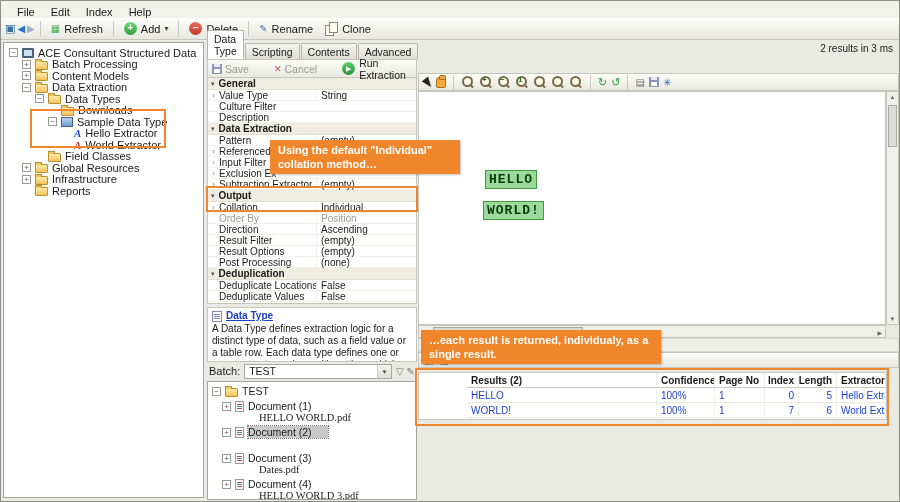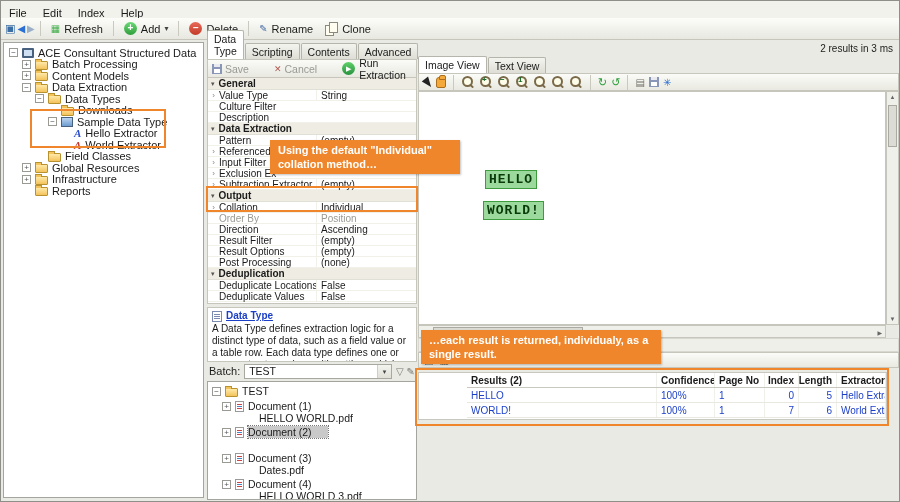--- a/index.html
+++ b/index.html
@@ -2,21 +2,21 @@
 <html><head>
 <meta charset="utf-8">
 <style>
   * { margin:0; padding:0; box-sizing:border-box; }
   html,body { width:900px; height:502px; overflow:hidden; }
   body { font-family:"Liberation Sans","DejaVu Sans",sans-serif; font-size:11px; color:#1a1a1a;
          background:#EAEAE4; position:relative; border:1px solid #8f8f89; cursor:default; }
 
   
   .menubar { position:absolute; top:0; left:0; right:0; height:24px; background:#F2F2ED;
-             border-bottom:1px solid #b91c1c; display:flex; align-items:center; padding-left:0; }
+             border-bottom:3px solid #b91c1c; display:flex; align-items:center; padding-left:8px; }
   .mitem { padding:1px 8px; }
   .toolbar { position:absolute; top:17px; left:0; right:0; height:22px;
              background:linear-gradient(#FCFCF9,#E8E8E1); border-bottom:1px solid #C6C6BD;
              display:flex; align-items:center; padding:0 4px; gap:2px; }
   .tbtn { display:inline-flex; align-items:center; gap:4px; padding:2px 5px; border-radius:2px; }
   .tsep { width:1px; height:15px; background:#C9C9C0; margin:0 3px; }
   .navg { color:#3A6EA5; font-size:11px; }
   .arr-back { color:#2A6FD4; font-size:10px; }
   .arr-fwd  { color:#9AB0C8; font-size:10px; }
   .g-refresh{ color:#3FAE49; font-size:10px; }
@@ -90,21 +90,21 @@
   .batchicons { display:flex; gap:3px; color:#7A7A72; font-size:10px; }
 
   .batchtree { margin-top:2px; background:#fff; border:1px solid #A5A5A0; height:119px;
                padding:3px 0 0 4px; overflow:hidden; font-size:10.5px; }
   .brow { display:flex; align-items:center; gap:4px; height:12px; white-space:nowrap; }
   .docblock { margin-top:3px; padding-left:10px; }
   .docicon { width:9px; height:11px; min-width:9px; background:#fff; border:1px solid #999; position:relative; }
   .docicon::before { content:""; position:absolute; top:2px; left:1px; right:1px; height:1px;
                      background:#C44; box-shadow:0 2px 0 #48C, 0 4px 0 #C44; }
   .docname.selected { background:#C9C9C9; outline:1px dotted #777; padding:0 16px 0 0; }
-  .docfile { padding-left:37px; height:11px; }
+  .docfile { padding-left:37px; height:11px;font-family:Liberation Serif, serif; }
 
   
   .right { position:absolute; left:417px; top:41px; width:481px; height:456px; }
   .rhead { position:absolute; top:1px; right:6px; height:13px; font-size:10px; color:#222; }
   .rtabs { position:absolute; top:14px; left:0; height:17px; display:flex; align-items:flex-end; }
   .rtools { position:absolute; top:31px; left:0; right:0; height:18px;
             background:linear-gradient(#FBFBF8,#E9E9E1); border:1px solid #C6C6BD;
             display:flex; align-items:center; gap:4px; padding:0 5px; }
   .cursorico { width:0; height:0; border-left:4px solid transparent; border-right:4px solid transparent;
                border-top:10px solid #222; transform:rotate(-38deg); margin-top:2px; }
@@ -451,24 +451,20 @@
         <span class="docicon"></span>
         <span class="docname">Document (4)</span>
       </div>
       <div class="docfile">HELLO WORLD 3.pdf</div>
     </div>
   </div>
 </div>
 
 <div class="right">
   <div class="rhead">2 results in 3 ms</div>
-  <div class="rtabs">
-    <span class="mtab active">Image View</span>
-    <span class="mtab">Text View</span>
-  </div>
   <div class="rtools">
     <span class="cursorico"></span>
     <span class="hand"></span>
     <span class="tsep"></span>
     <span class="mag"></span>
     <span class="mag">
         <b>+</b>
       </span>
     <span class="mag">
         <b>−</b>

